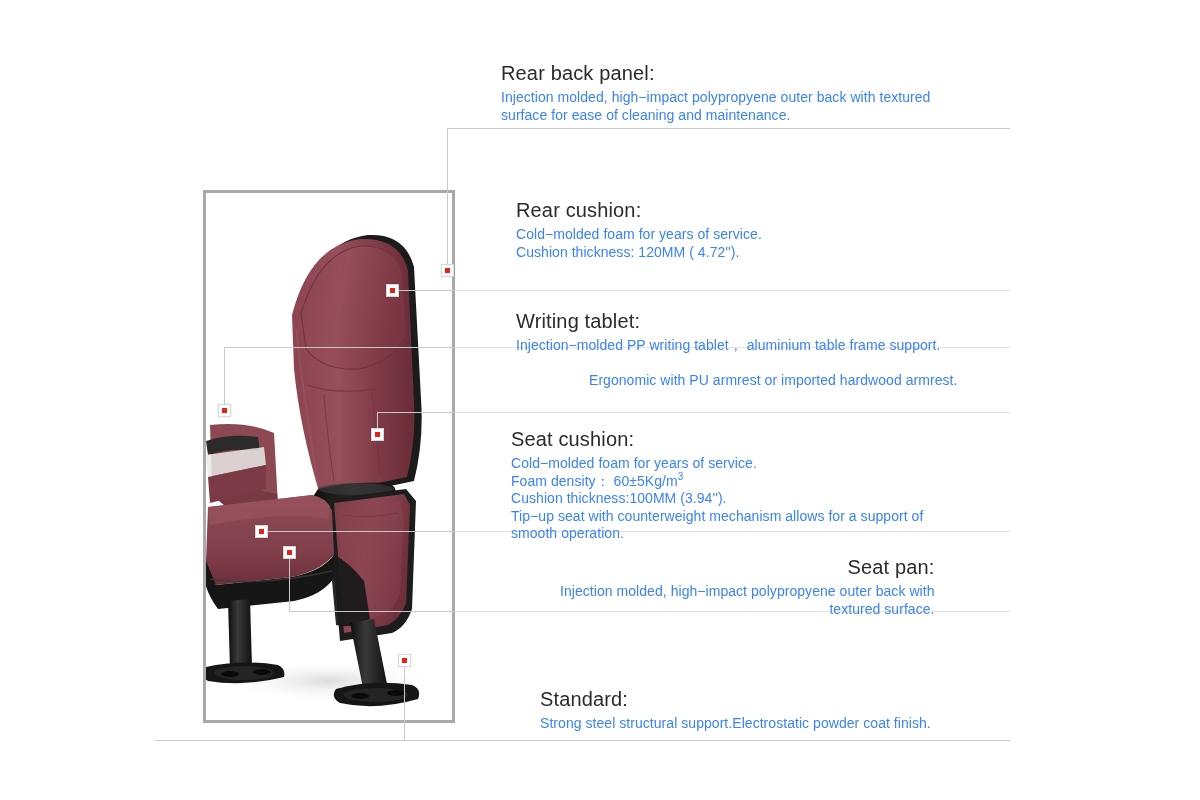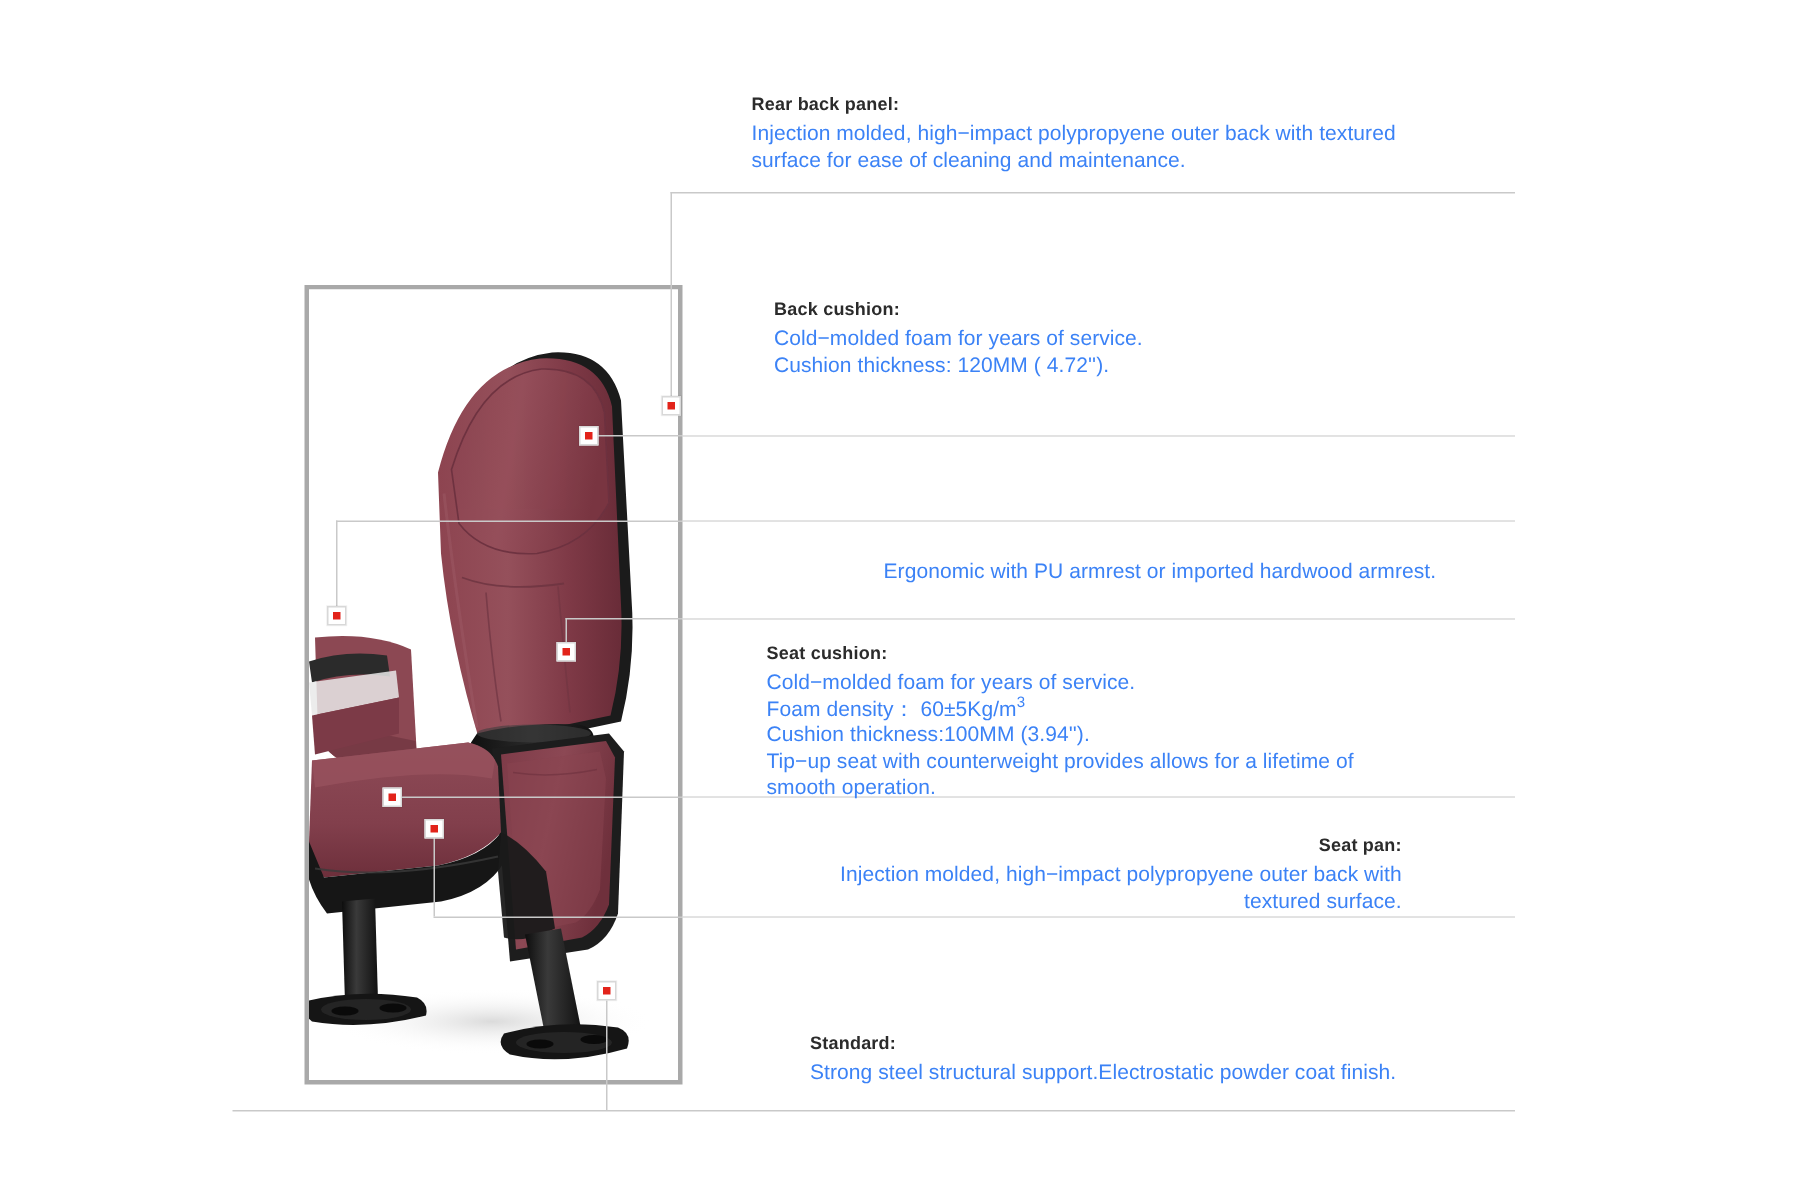--- a/index.html
+++ b/index.html
@@ -76,22 +76,22 @@
     height: 5px;
     background: #e2231a;
   }
 
   
   .callout {
     position: absolute;
     color: #3c3c3c;
   }
   .callout .title {
-    font-size: 12px;
-    font-weight: bold;
+    font-size: 20px;
+    font-weight: normal;
     color: #2b2b2b;
     letter-spacing: .15px;
     margin-bottom: 4px;
     white-space: nowrap;
   }
   .callout .line {
     font-size: 14px;
     color: #3b82f6;
     letter-spacing: .05px;
     line-height: 17.5px;
@@ -258,36 +258,40 @@
       <i></i>
     </div>
 
   <div class="callout" style="left:501px; top:62px;">
     <div class="title">Rear back panel:</div>
     <div class="line">Injection molded, high−impact polypropyene outer back with textured</div>
     <div class="line">surface for ease of cleaning and maintenance.</div>
   </div>
 
   <div class="callout" style="left:516px; top:199px;">
-    <div class="title">Back cushion:</div>
+    <div class="title">Rear cushion:</div>
     <div class="line">Cold−molded foam for years of service.</div>
     <div class="line">Cushion thickness: 120MM ( 4.72'').</div>
   </div>
 
+  <div class="callout" style="left:516px; top:310px;">
+    <div class="title">Writing tablet:</div>
+    <div class="line">Injection−molded PP writing tablet， aluminium table frame support.</div>
+  </div>
 
   <div class="callout" style="left:589px; top:372px;">
     <div class="line">Ergonomic with PU armrest or imported hardwood armrest.</div>
   </div>
 
   <div class="callout" style="left:511px; top:428px;">
     <div class="title">Seat cushion:</div>
     <div class="line">Cold−molded foam for years of service.</div>
     <div class="line"><span>Foam density： 60±5Kg/m</span><sup class="cube">3</sup></div>
     <div class="line">Cushion thickness:100MM (3.94'').</div>
-    <div class="line">Tip−up seat with counterweight provides allows for a lifetime of</div>
+    <div class="line">Tip−up seat with counterweight mechanism allows for a support of</div>
     <div class="line">smooth operation.</div>
   </div>
 
   <div class="callout" style="left:560px; top:556px;text-align:right;">
     <div class="title">Seat pan:</div>
     <div class="line">Injection molded, high−impact polypropyene outer back with</div>
     <div class="line">textured surface.</div>
   </div>
 
   <div class="callout" style="left:540px; top:688px;">

